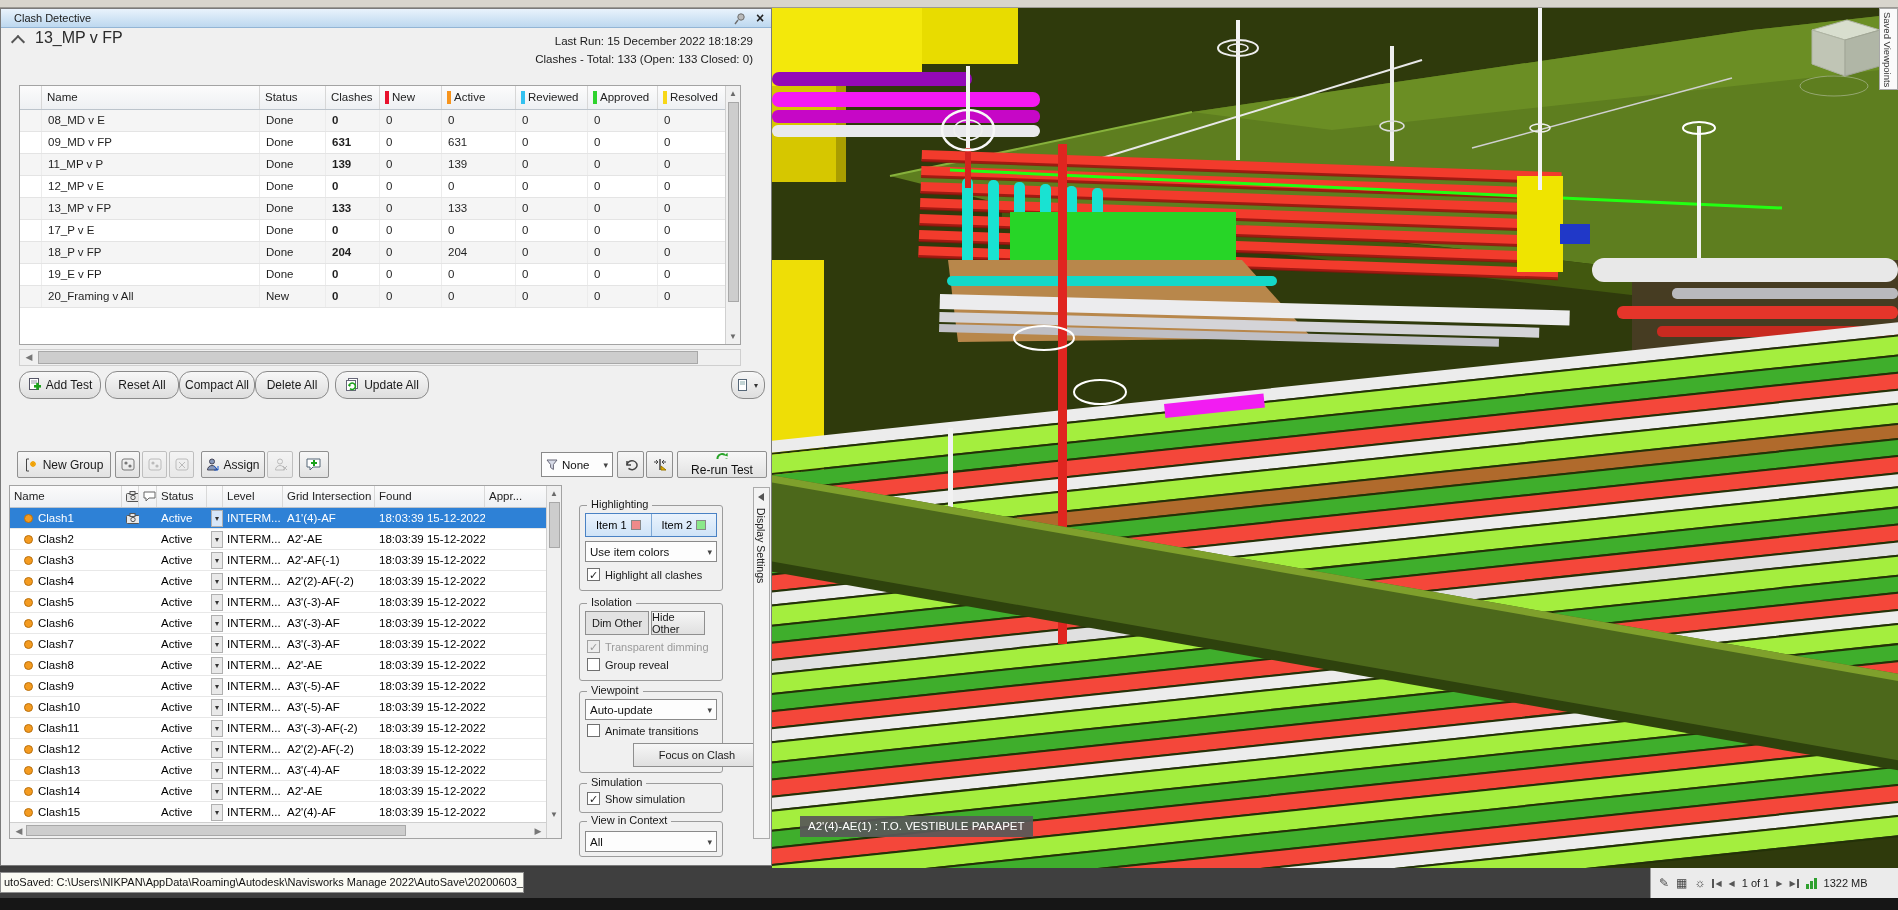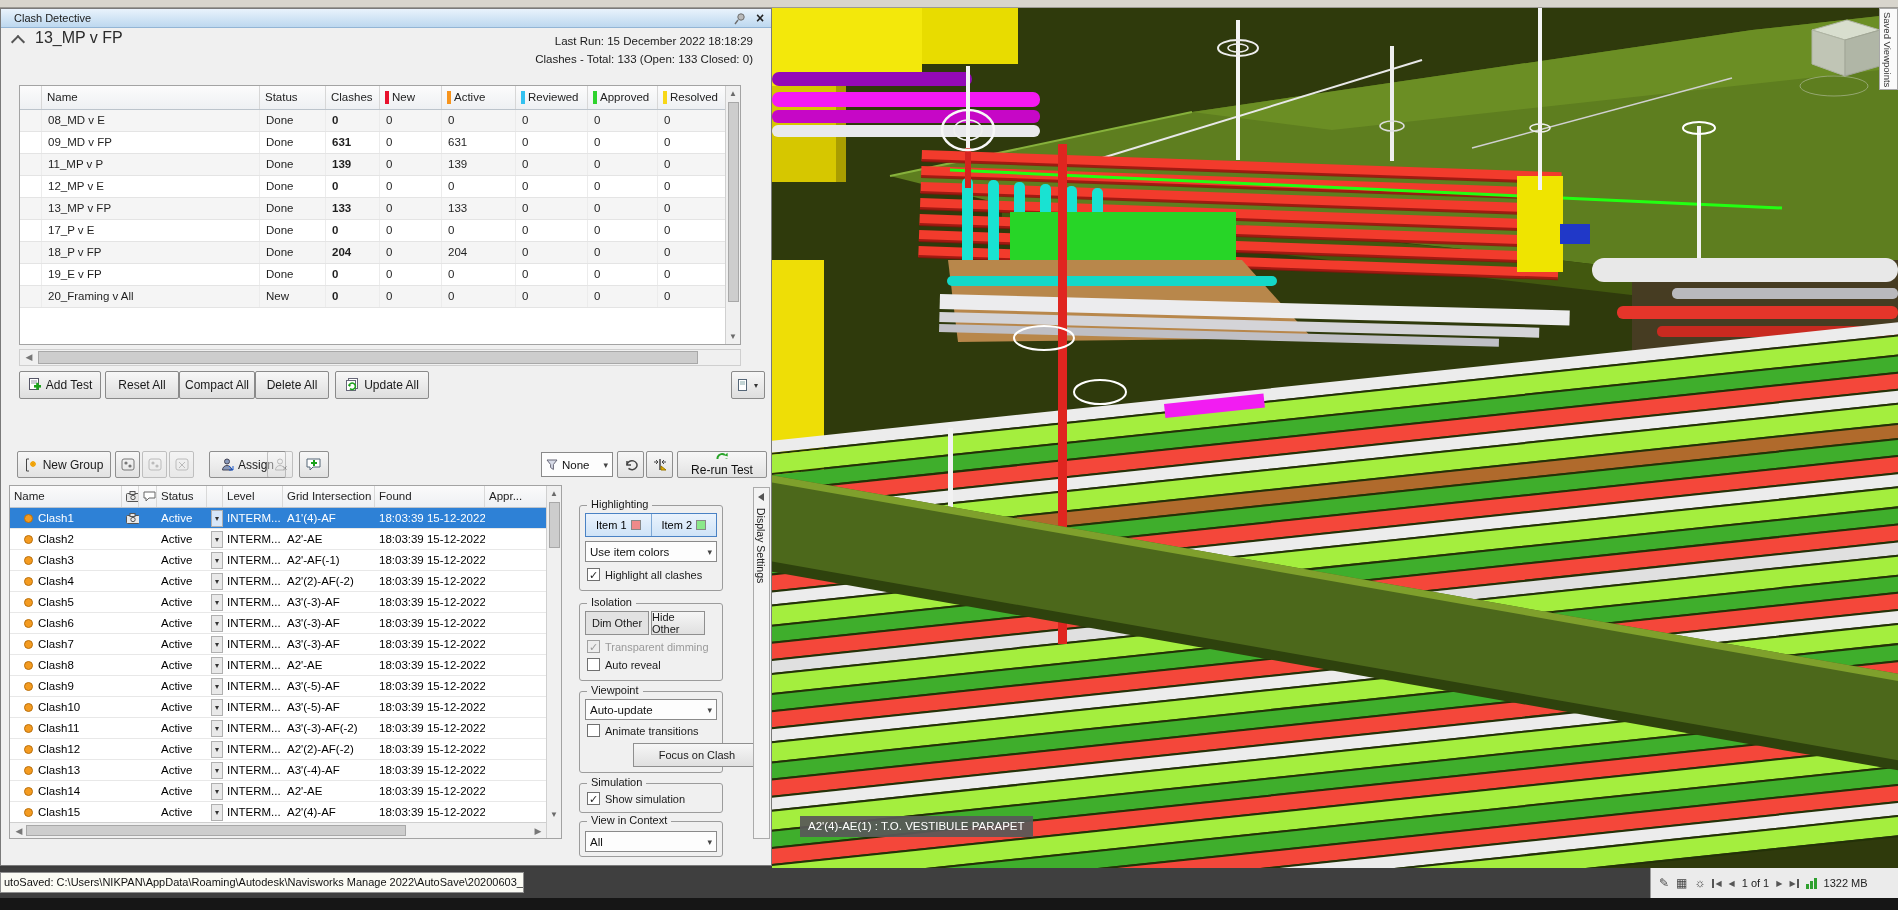--- a/index.html
+++ b/index.html
@@ -42,21 +42,21 @@
   #tests-vscroll { right:0; top:0; width:15px; height:258px; background:#f0f0f0; border-left:1px solid #d0d0d0; }
   .scr-arrow { width:100%; height:15px; color:#6a6a6a; font-size:8px; text-align:center; line-height:15px; background:#f0f0f0; }
   #tests-vthumb { left:2px; top:16px; width:11px; height:200px; background:#cdcdcd; border:1px solid #a8a8a8; }
 
   #tests-hscroll { left:18px; top:340px; width:722px; height:17px; background:#f0f0f0; border:1px solid #cfcfcf; }
   #tests-hthumb { left:18px; top:1px; width:660px; height:13px; background:#cdcdcd; border:1px solid #a8a8a8; }
   .hs-left { left:2px; top:1px; width:14px; height:13px; font-size:9px; color:#777; text-align:center; line-height:13px; }
 
   
   .btn { position:absolute; height:28px; background:linear-gradient(#f7f7f7,#dedede);
-    border:1px solid #8a8a8a; border-radius:2px; font-size:12px; color:#1a1a1a;
+    border:1px solid #8a8a8a; border-radius:12px; font-size:12px; color:#1a1a1a;
     display:flex; align-items:center; justify-content:center; gap:5px; cursor:default; }
   #btn-addtest { left:18px; top:362px; width:82px; }
   #btn-reset   { left:104px; top:362px; width:74px; }
   #btn-compact { left:178px; top:362px; width:76px; }
   #btn-delete  { left:254px; top:362px; width:74px; }
   #btn-update  { left:334px; top:362px; width:94px; }
   #btn-export  { left:730px; top:362px; width:34px; }
 
   
   #tabstrip { left:0; top:404px; width:770px; height:29px; border-bottom:1px solid #9a9a9a; }
@@ -377,21 +377,21 @@
           <circle cx="9" cy="8" r="1.6" fill="#888"></circle>
         </svg>
     </div>
     <div class="tbtn disabled" style="left:168px;width:25px;">
       <svg width="14" height="13">
           <rect x="1" y="1" width="12" height="11" rx="2" fill="none" stroke="#888"></rect>
           <line x1="4" y1="4" x2="10" y2="10" stroke="#888"></line>
           <line x1="10" y1="4" x2="4" y2="10" stroke="#888"></line>
         </svg>
     </div>
-    <div class="tbtn" style="left:208px;width:77px;">
+    <div class="tbtn" style="left:200px;width:64px;">
       <svg width="13" height="13">
           <circle cx="6" cy="3.5" r="2.5" fill="#8899bb" stroke="#445"></circle>
           <path d="M1.5 12 a4.5 4.5 0 0 1 9 0 z" fill="#8899bb" stroke="#445"></path>
           <path d="M8 8 l4 4 m0-4 v4 h-4" stroke="#1a57c8" fill="none"></path>
         </svg>
       <span>Assign</span>
     </div>
     <div class="tbtn disabled" style="left:266px;width:26px;">
       <svg width="13" height="13">
           <circle cx="6" cy="3.5" r="2.5" fill="none" stroke="#888"></circle>
@@ -779,21 +779,21 @@
     </div>
     <div class="sbtn" style="left:650px;top:602px;width:54px;height:24px;">
       <span>Hide Other</span>
     </div>
     <div class="cbrow" style="left:586px;top:631px;color:#9a9a9a;">
       <span class="cb checked dis"></span>
       <span>Transparent dimming</span>
     </div>
     <div class="cbrow" style="left:586px;top:649px;">
       <span class="cb"></span>
-      <span>Auto reveal</span>
+      <span>Group reveal</span>
     </div>
 
     <div class="group" style="top:682px;height:82px;">
       <span class="gtitle">Viewpoint</span>
     </div>
     <div class="combo" style="left:584px;top:690px;width:132px;height:21px;gap:24px;">
       <span>Auto-update</span>
       <span class="arr">▾</span>
     </div>
     <div class="cbrow" style="left:586px;top:715px;">

